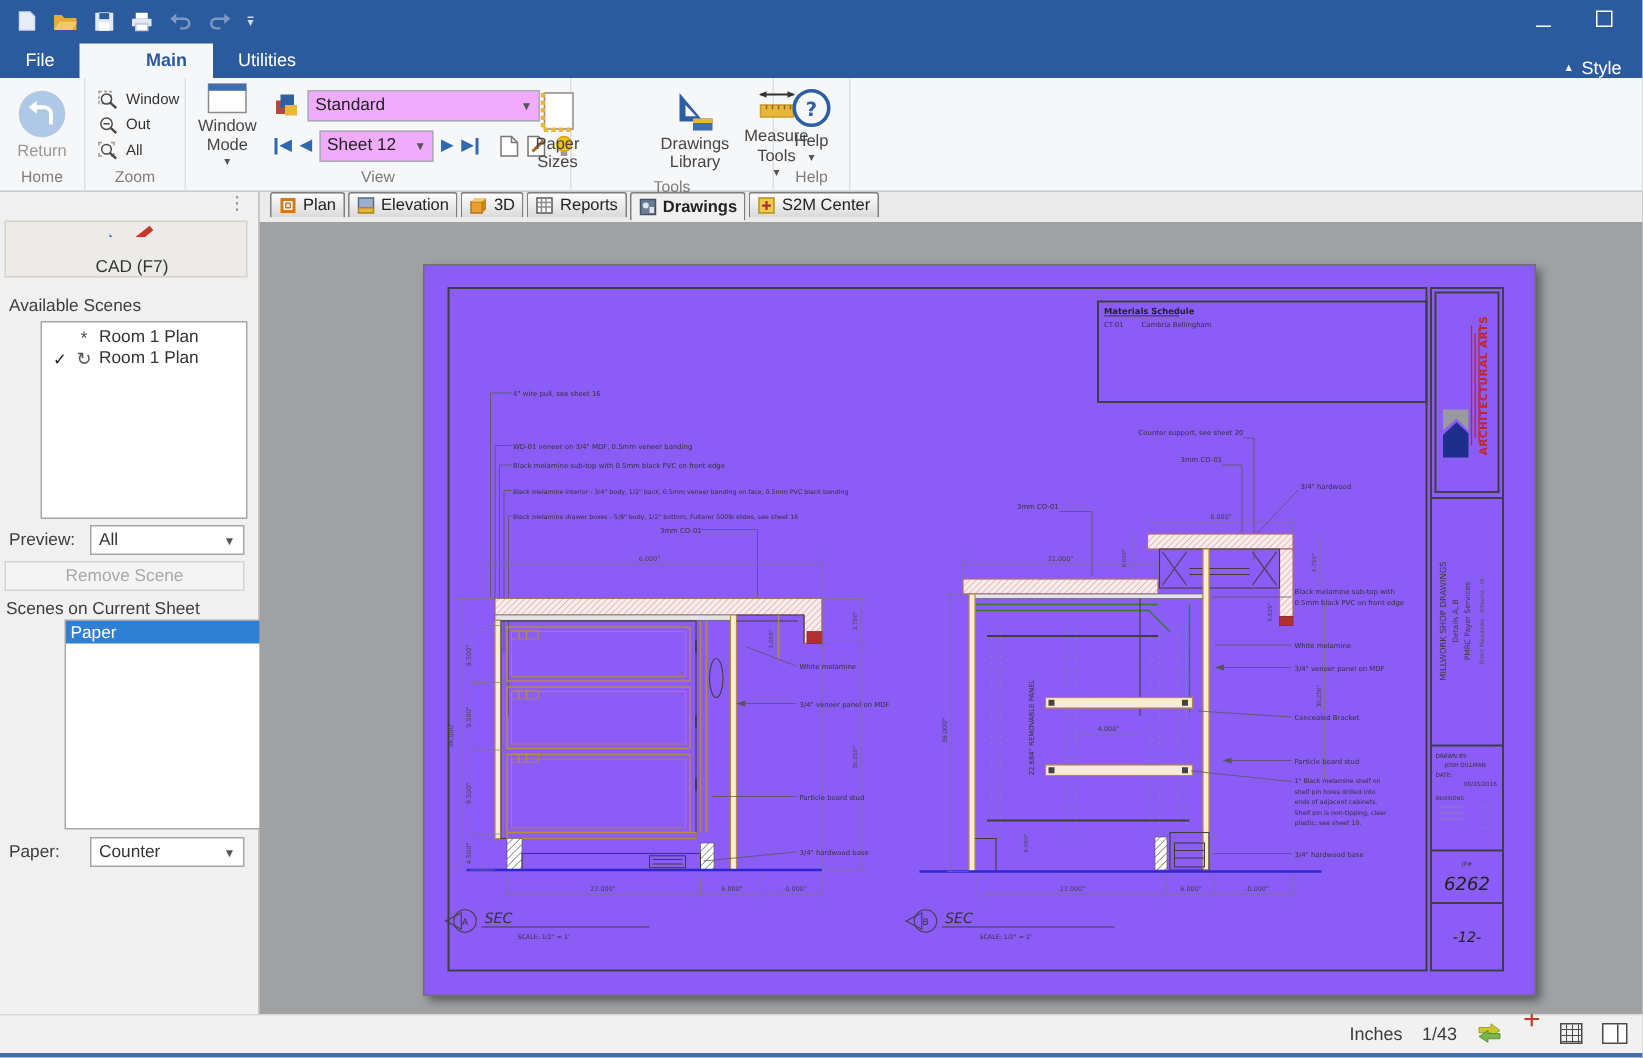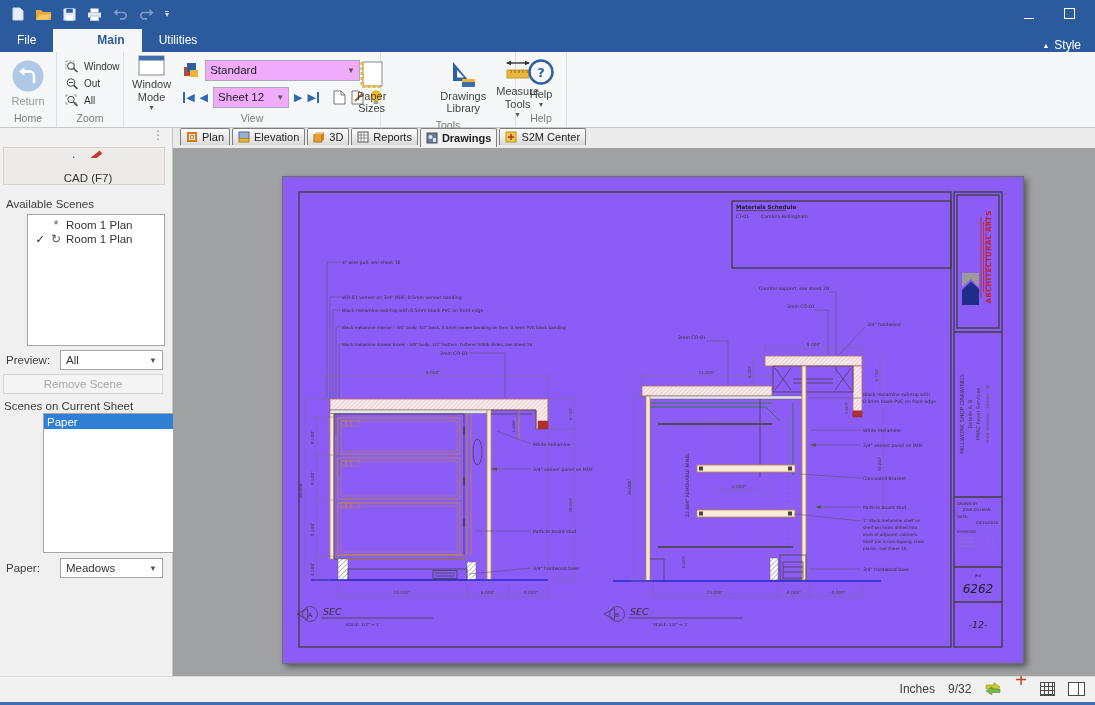--- a/index.html
+++ b/index.html
@@ -320,21 +320,21 @@
     <div class="label" style="left:4px;top:272px;">Scenes on Current Sheet</div>
 
     <div class="listbox" style="left:19px;top:285px;width:160px;height:138px;margin-left:24px;">
       <div class="lrow sel">
         <span>Paper</span>
       </div>
     </div>
 
     <div class="label" style="left:6px;top:434px;">Paper:</div>
     <div class="dd" style="left:60px;top:430px;width:103px;">
-      <span>Meadows</span>
+      <span>Counter</span>
       <span class="arr">▼</span>
     </div>
   </div>
 
   <div class="canvas">
     <div class="doctabs">
       <div class="dtab">
         <svg width="12" height="12">
             <rect x="2" y="2" width="8" height="8" fill="#fff" stroke="#d07820" stroke-width="2"></rect>
             <rect x="4.5" y="4.5" width="3" height="3" fill="none" stroke="#d07820"></rect>
@@ -777,21 +777,21 @@
         </svg>
 
       </div>
     </div>
   </div>
 </div>
 
 <div class="statusbar">
   <div class="statR">
     <span>Inches</span>
-    <span>9/32</span>
+    <span>1/43</span>
     <span>
       <svg width="18" height="13">
           <polygon points="2,3 10,3 10,0.5 16,5 10,9 10,6.5 2,6.5" fill="#c9c92a" stroke="#8a8a12" stroke-width="0.5"></polygon>
           <polygon points="16,7 8,7 8,5 2,9 8,13 8,10.5 16,10.5" fill="#7ab648" stroke="#4e7c2a" stroke-width="0.5"></polygon>
         </svg>
     </span>
     <span class="redplus">+</span>
     <span class="grid-ic"></span>
     <span class="pages-ic">
         <i></i>

